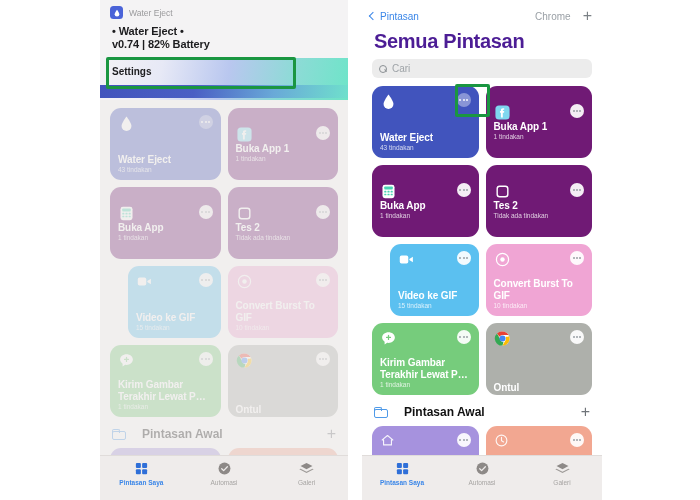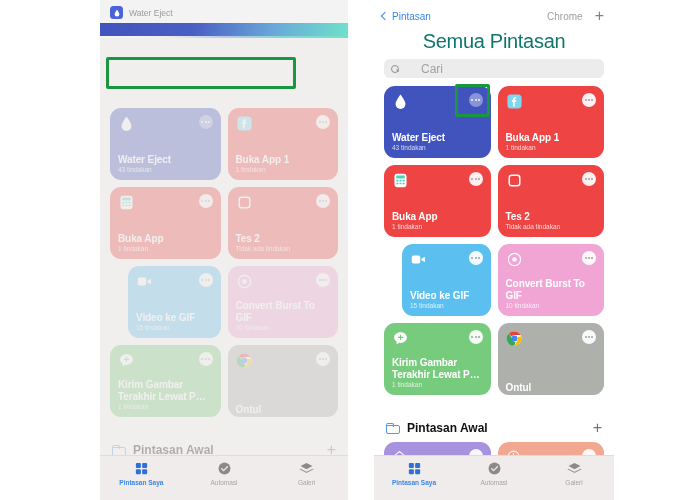--- a/index.html
+++ b/index.html
@@ -10,21 +10,21 @@
     overflow: hidden;
   }
   .stage { position: relative; width: 700px; height: 500px; background: #fff; }
 
   
   .panel {
     position: absolute; top: 0; height: 500px;
     background: #fff; overflow: hidden;
   }
   #panel-left  { left: 100px;  width: 248px; }
-  #panel-right { left: 374px;  width: 240px; }
+  #panel-right { left: 362px;  width: 240px; }
 
   
   .dim-wrap { position: absolute; inset: 0; }
   .dim-overlay {
     position: absolute; inset: 0;
     background: rgba(236,233,231,0.72);
     z-index: 5; pointer-events: none;
   }
 
   
@@ -42,40 +42,40 @@
     border-left: 1.6px solid #3a86e8;
     border-bottom: 1.6px solid #3a86e8;
     transform: rotate(45deg);
     display: inline-block; margin-right: 1px;
   }
   .nav-right { margin-left: auto; display: flex; align-items: center; gap: 12px; }
   .nav-pilih { color: #9aa0a6; font-size: 10px; }
   .nav-plus { color: #7b8186; font-size: 16px; line-height: 14px; font-weight: 300; }
 
   .big-title {
-    font-size: 20px; font-weight: normal; color: #0f766e;
-    padding: 4px 12px 6px 12px; letter-spacing: -0.3px; text-align: center;
+    font-size: 20px; font-weight: bold; color: #4c1d95;
+    padding: 4px 12px 6px 12px; letter-spacing: -0.3px;
   }
 
   .searchbar {
     margin: 0 10px 8px 10px; height: 19px;
     background: #ececec; border-radius: 6px;
     display: flex; align-items: center; gap: 5px;
     padding: 0 7px;
   }
   .search-ico { width: 8px; height: 8px; position: relative; flex: 0 0 auto; }
   .search-ico::before {
     content:""; position:absolute; left:0; top:0;
     width:6px; height:6px; border:1.3px solid #8b9094; border-radius:50%;
   }
   .search-ico::after {
     content:""; position:absolute; left:5.4px; top:5.6px;
     width:3.2px; height:1.3px; background:#8b9094; transform:rotate(45deg);
   }
-  .search-ph { color: #9ea3a7; font-size: 12px; margin-left: 17px; }
+  .search-ph { color: #9ea3a7; font-size: 10px; }
 
   
   .grid {
     display: grid; grid-template-columns: 1fr 1fr;
     gap: 7px; padding: 0 10px;
   }
   .card {
     position: relative; height: 72px; border-radius: 11px;
     padding: 7px 8px; overflow: hidden;
     display: flex; flex-direction: column; justify-content: space-between;
@@ -95,30 +95,30 @@
   .more-btn.pressed { background: rgba(255,255,255,0.38); }
   .more-btn.pressed i { background: rgba(255,255,255,0.95); }
   .card-name {
     font-size: 10px; font-weight: bold; color: #fff;
     line-height: 11.5px; letter-spacing: -0.1px;
   }
   .card-sub { font-size: 6.5px; color: rgba(255,255,255,0.78); margin-top: 1px; }
 
   
   .c-indigo { background: #4154bd; }
-  .c-mint   { background: #ef4444; }
+  .c-mint   { background: #701a75; justify-content: center; }
   .c-blue   { background: #5bc0f0; margin-left: 18px; }
   .c-pink   { background: #f0a5d4; }
   .c-green  { background: #76cc7c; }
   .c-gray   { background: #aeb0ab; gap: 35px; }
 
   
   .folder-row {
-    display: flex; align-items: center; gap: 7px;
-    padding: 26px 12px 4px 12px;
+    display: flex; align-items: center; gap: 16px;
+    padding: 10px 12px 4px 12px;
   }
   .folder-ico { width: 14px; height: 11px; position: relative; flex: 0 0 auto; }
   .folder-ico::before {
     content:""; position:absolute; inset:0; top:2px;
     border: 1.3px solid #4f9ae8; border-radius: 2px;
   }
   .folder-ico::after {
     content:""; position:absolute; left:0; top:0;
     width:6px; height:3px;
     border-top:1.3px solid #4f9ae8; border-left:1.3px solid #4f9ae8; border-right:1.3px solid #4f9ae8;
@@ -396,20 +396,25 @@
 
     <div class="widget">
       <div class="widget-head">
         <span class="widget-app-ico">
           <svg width="8" height="8" viewBox="0 0 24 24">
               <path d="M12 2C12 2 5 11 5 15.5A7 7 0 0 0 19 15.5C19 11 12 2 12 2Z" fill="#fff"></path>
             </svg>
         </span>
         <span class="widget-app-name">Water Eject</span>
       </div>
+      <div class="widget-body">
+        <div class="w-line1">• Water Eject •</div>
+        <div class="w-line2">v0.74 | 82% Battery</div>
+      </div>
+      <div class="w-row alt">Settings</div>
       <div class="w-strip"></div>
     </div>
 
     <div class="tabbar" id="tabbar-left">
         <div class="tab active">
           <span class="tab-ico">
             <svg width="15" height="15" viewBox="0 0 24 24">
               <g fill="#2f6fd8">
                 <rect x="3" y="3" width="8" height="8" rx="1.6"></rect>
                 <rect x="13" y="3" width="8" height="8" rx="1.6"></rect>

